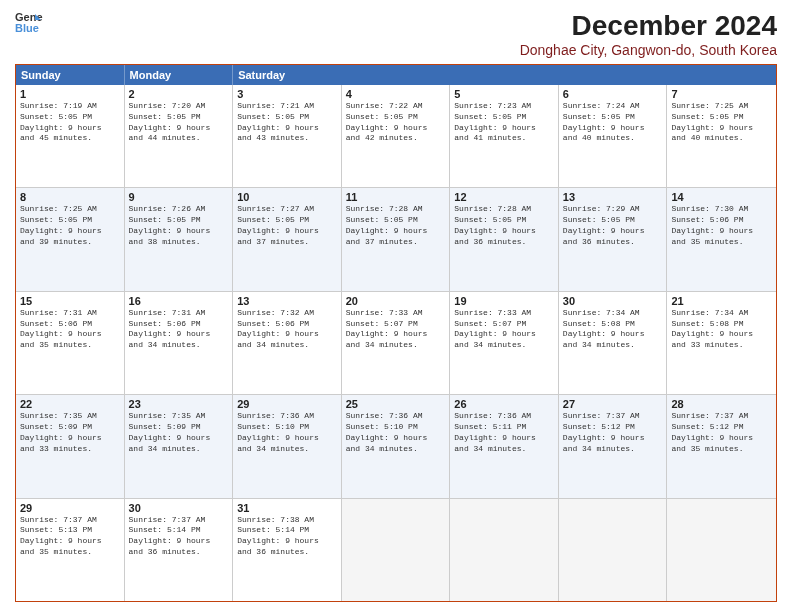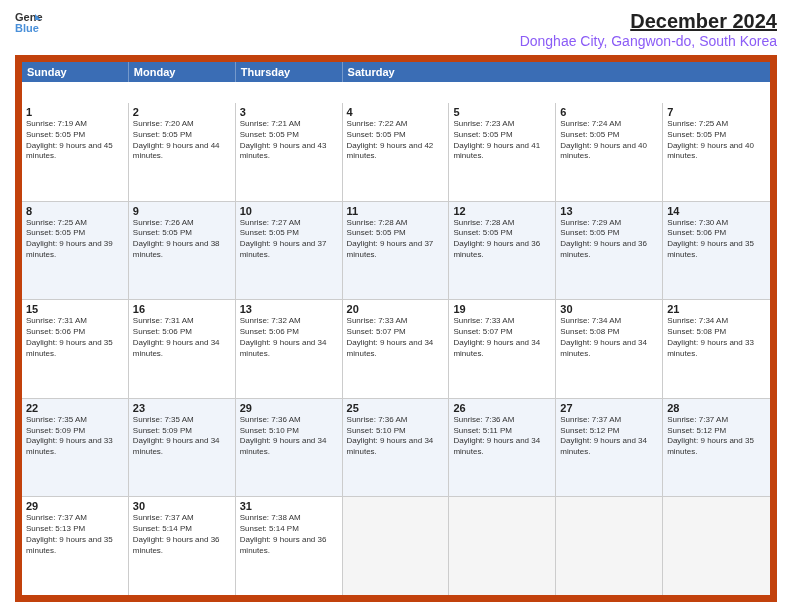--- a/index.html
+++ b/index.html
@@ -29,35 +29,33 @@
       gap: 4px;
     }
     .logo-icon {
       width: 28px;
       height: 24px;
     }
     .title-block {
       text-align: right;
     }
     .main-title {
-      font-size: 20px;
+      font-size: 28px;
       font-weight: bold;
       color: #222;
-      text-decoration: underline;
     }
     .subtitle {
       font-size: 14px;
-      color: #8b5cf6;
+      color: #7f1d1d;
     }
     .calendar {
       flex: 1;
       display: flex;
       flex-direction: column;
-      border: 7px solid #c2410c;
-      gap: 21px;
+      border: 1px solid #c2410c;
     }
     .cal-header {
       display: grid;
       grid-template-columns: repeat(7, 1fr);
       background: #3a6db5;
     }
     .cal-header-cell {
       color: #fff;
       font-size: 11px;
       font-weight: bold;
@@ -93,20 +91,21 @@
       font-size: 11px;
       font-weight: bold;
       color: #222;
       display: block;
       margin-bottom: 1px;
     }
     .cell-text {
       font-size: 8px;
       color: #333;
       line-height: 1.35;
+      font-family: Liberation Mono, monospace;
     }
   </style>
 </head>
 <body>
 
 <div class="page">
   <div class="header">
     <div class="logo">
       <svg class="logo-icon" viewBox="0 0 28 24">
         <text x="0" y="11" font-size="11" font-weight="bold" fill="#333">General</text>
@@ -117,21 +116,20 @@
     <div class="title-block">
       <div class="main-title">December 2024</div>
       <div class="subtitle">Donghae City, Gangwon-do, South Korea</div>
     </div>
   </div>
 
   <div class="calendar">
     <div class="cal-header">
       <div class="cal-header-cell">Sunday</div>
       <div class="cal-header-cell">Monday</div>
-      <div class="cal-header-cell">Thursday</div>
       <div class="cal-header-cell">Saturday</div>
     </div>
     <div class="cal-body">
 
       <div class="cal-row">
         <div class="cal-cell">
           <span class="day-num">1</span>
           <div class="cell-text">Sunrise: 7:19 AM<br>Sunset: 5:05 PM<br>Daylight: 9 hours and 45 minutes.</div>
         </div>
         <div class="cal-cell">

